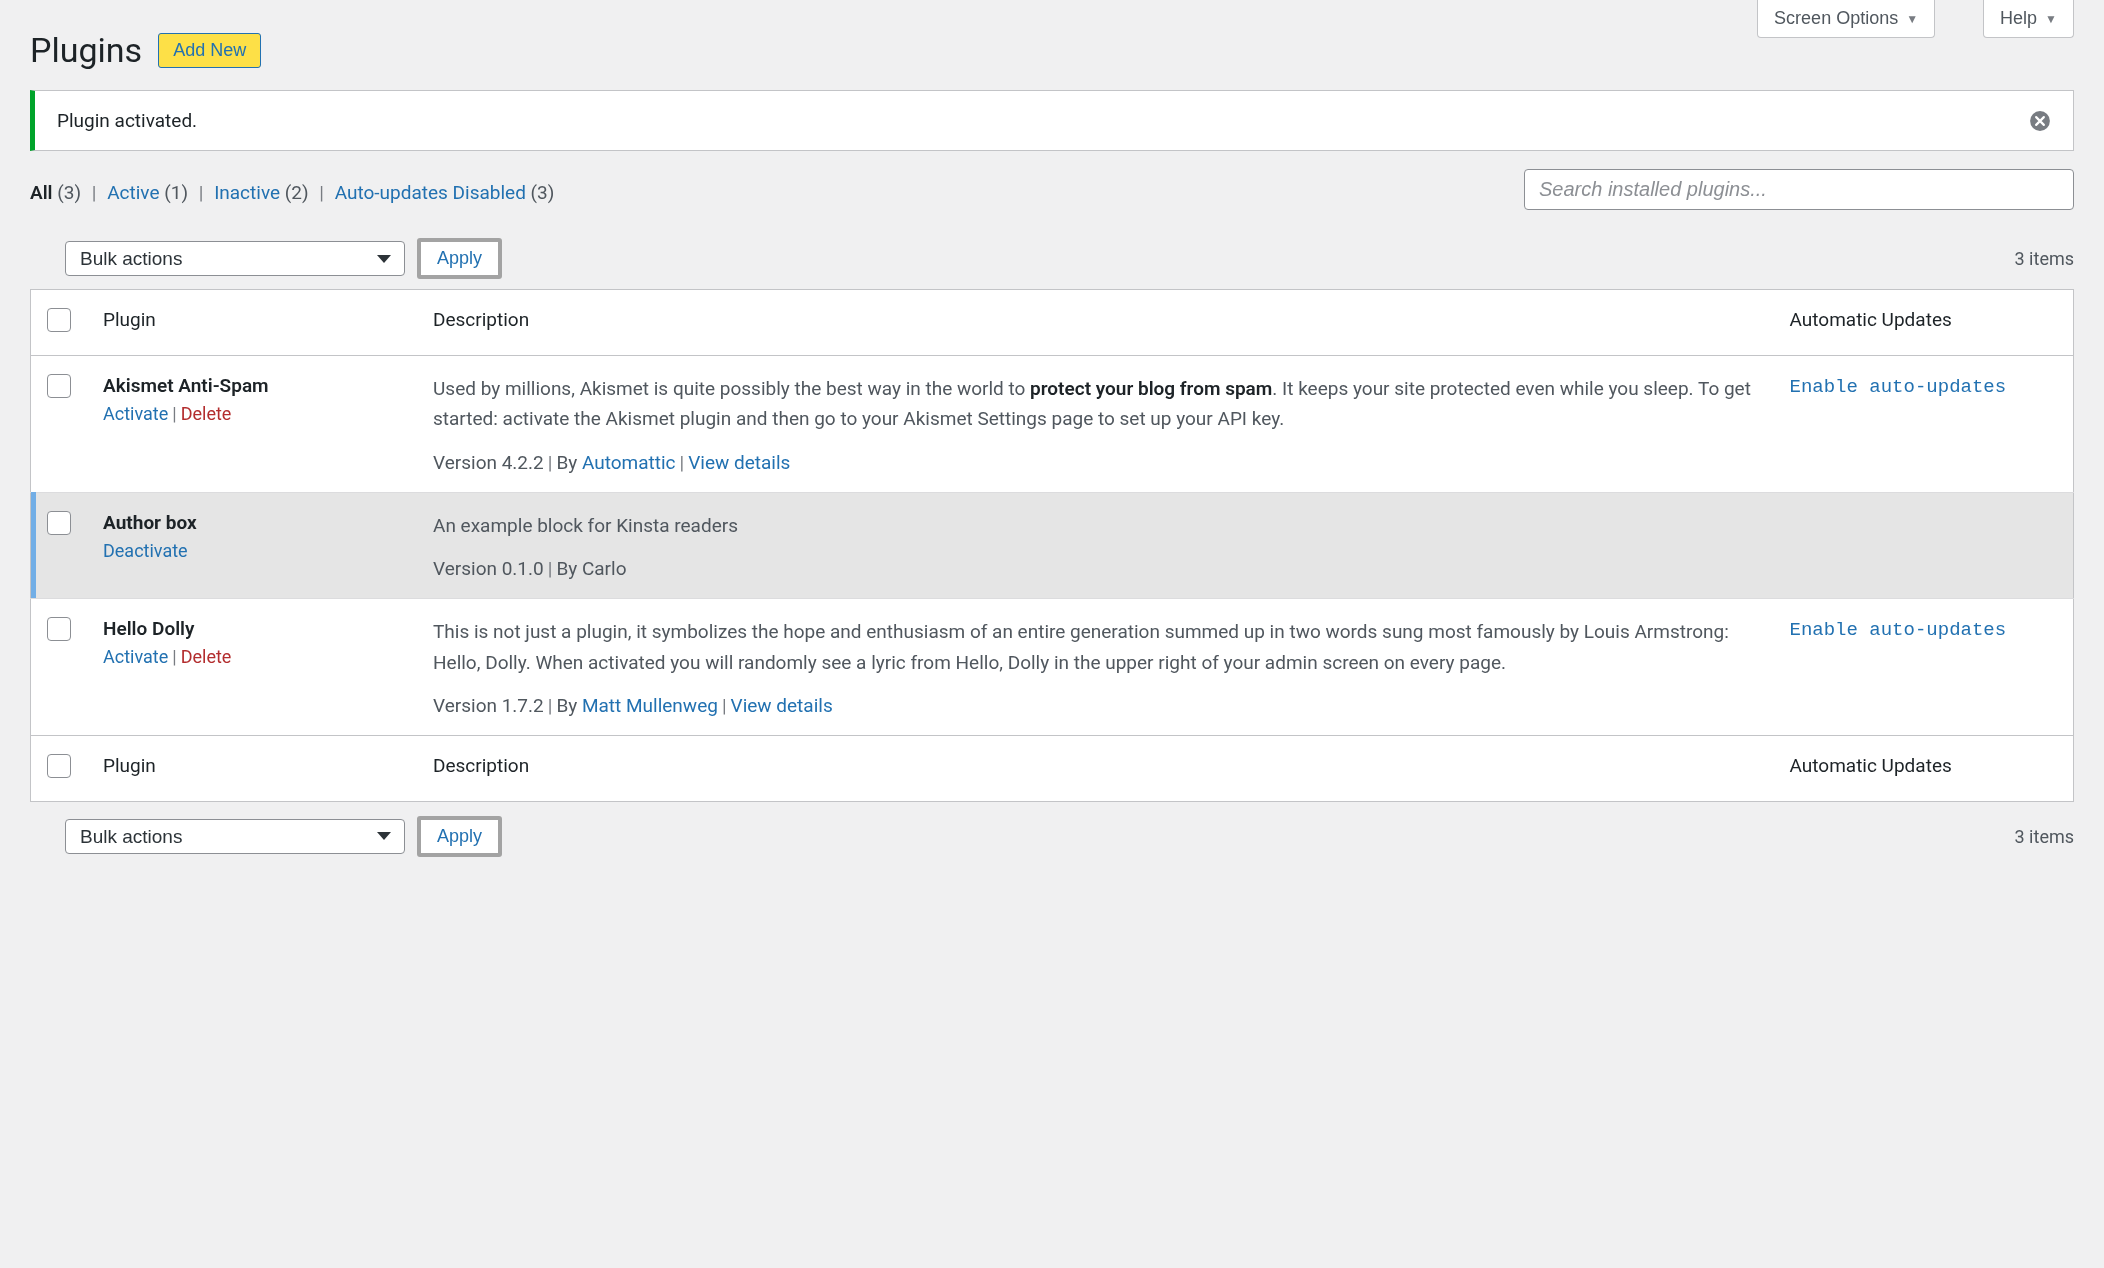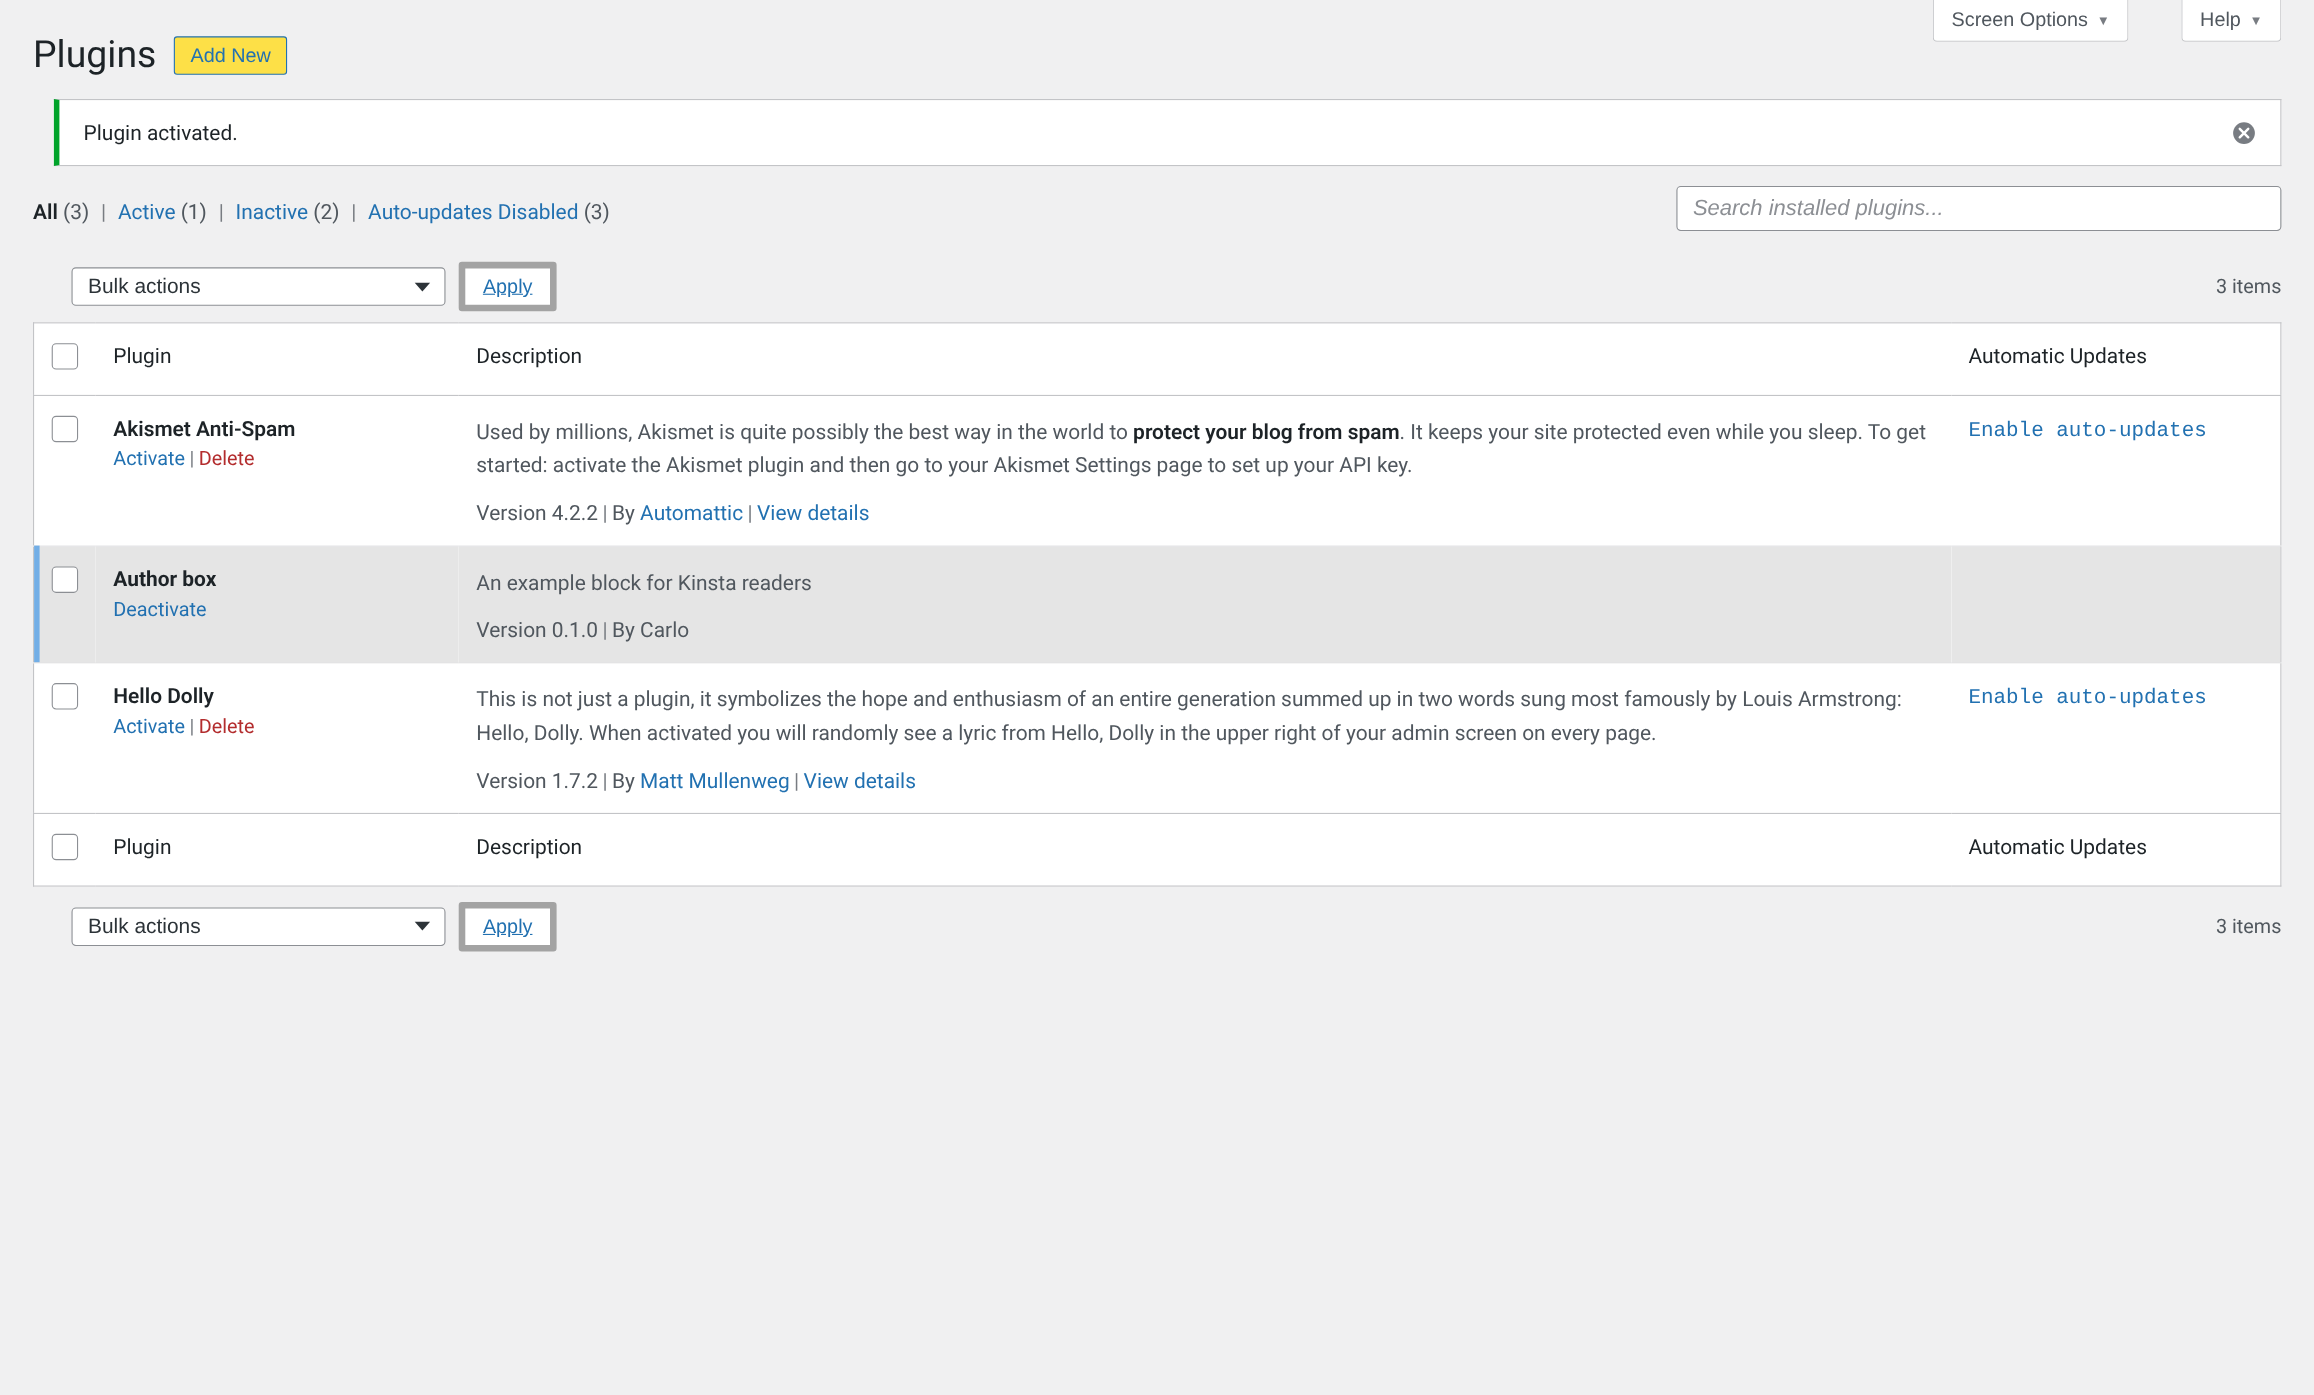--- a/index.html
+++ b/index.html
@@ -62,21 +62,20 @@
   .notice {
     background: #fff;
     border: 1px solid #c3c4c7;
     border-left: 5px solid #00a32a;
     padding: 18px 22px;
     margin-bottom: 24px;
     display: flex;
     align-items: center;
     justify-content: space-between;
     font-size: 19px;
-    margin-left: 19px;
   }
   .notice .dismiss {
     width: 22px;
     height: 22px;
     color: #787c82;
     cursor: pointer;
   }
   .tablenav-top {
     display: flex;
     justify-content: space-between;
@@ -139,28 +138,27 @@
     right: 14px;
     top: 50%;
     width: 0; height: 0;
     border-left: 7px solid transparent;
     border-right: 7px solid transparent;
     border-top: 8px solid #2c3338;
     transform: translateY(-50%);
     pointer-events: none;
   }
   .apply-btn {
-    border: 6px solid #a3a3a3;
+    border: 4px solid #a3a3a3;
     color: #2271b1;
     background: #fff;
     border-radius: 3px;
     padding: 6px 16px;
     font-size: 18px;
     cursor: pointer;
-    text-decoration: underline;
   }
   .items-count { color: #50575e; font-size: 18px; }
   table.plugins {
     width: 100%;
     border-collapse: collapse;
     background: #fff;
     border: 1px solid #c3c4c7;
   }
   table.plugins th, table.plugins td {
     text-align: left;

